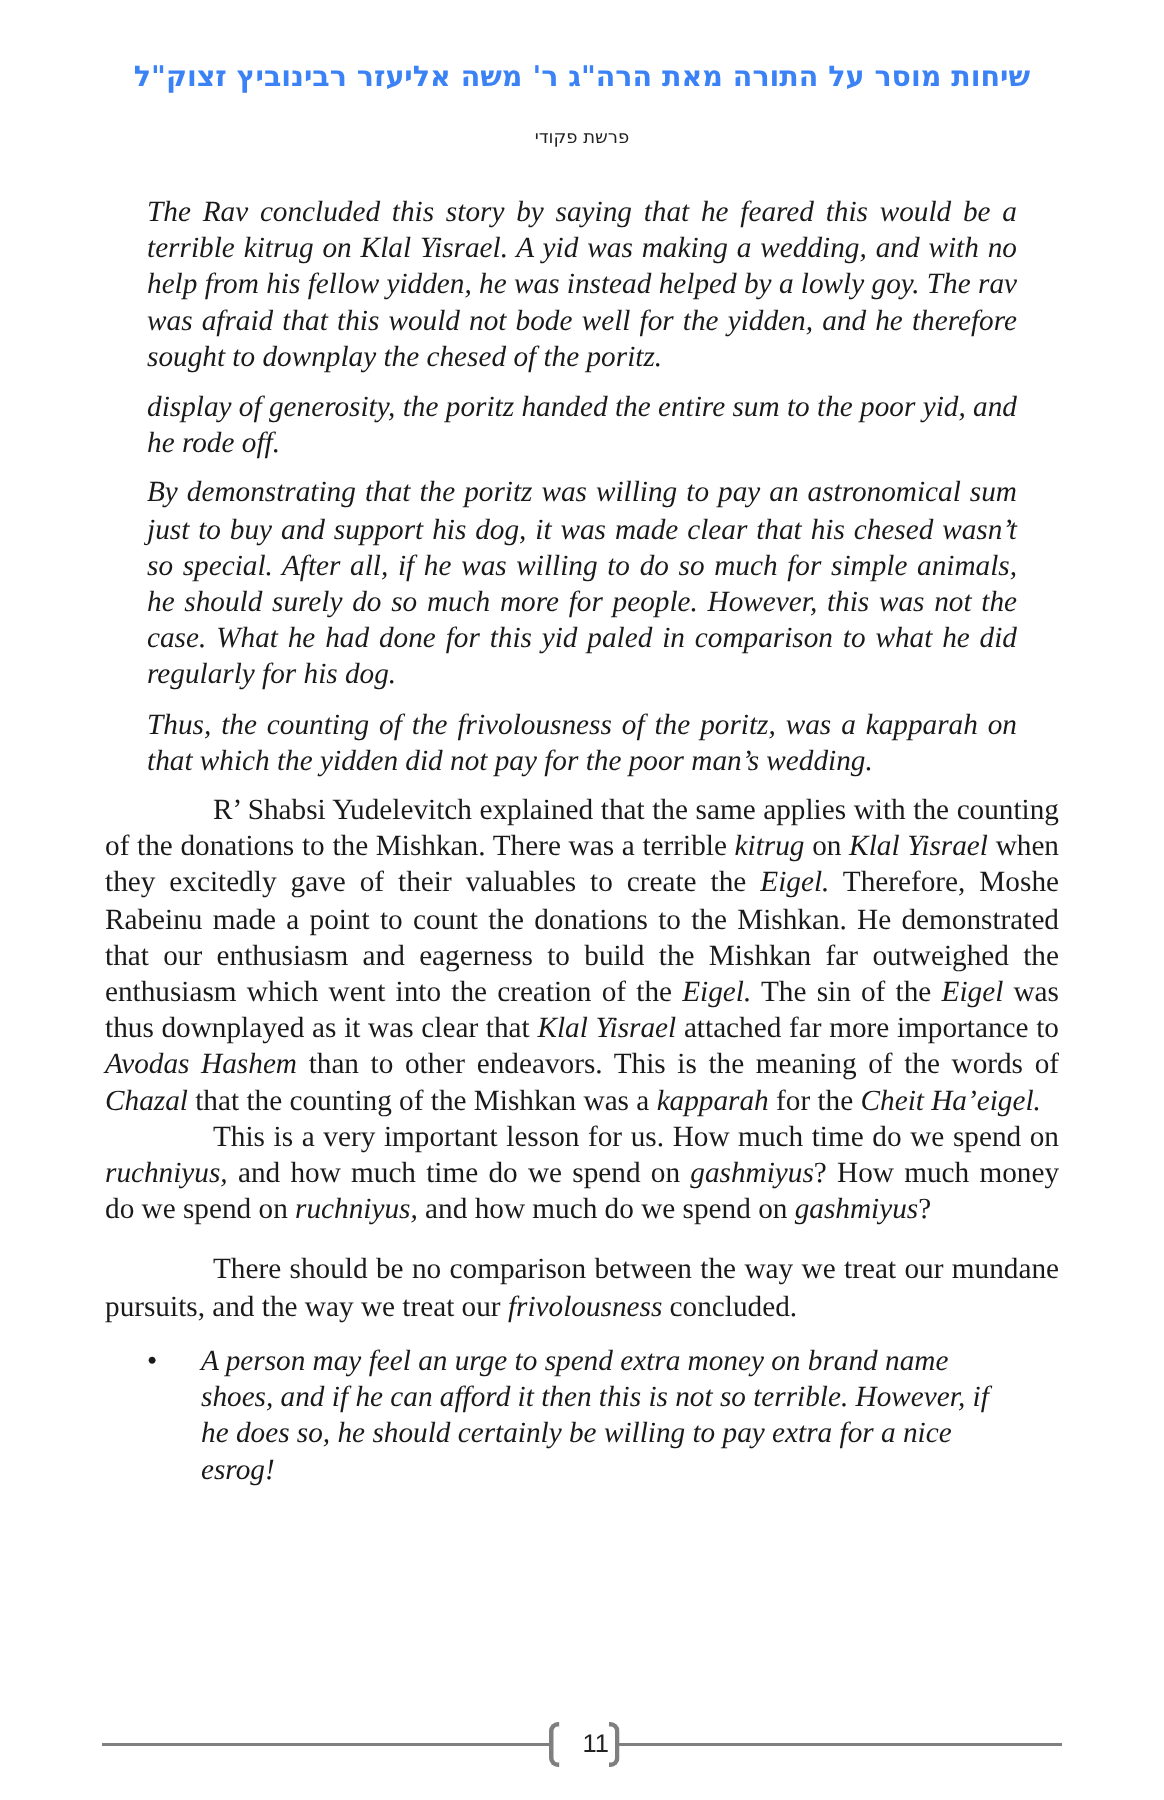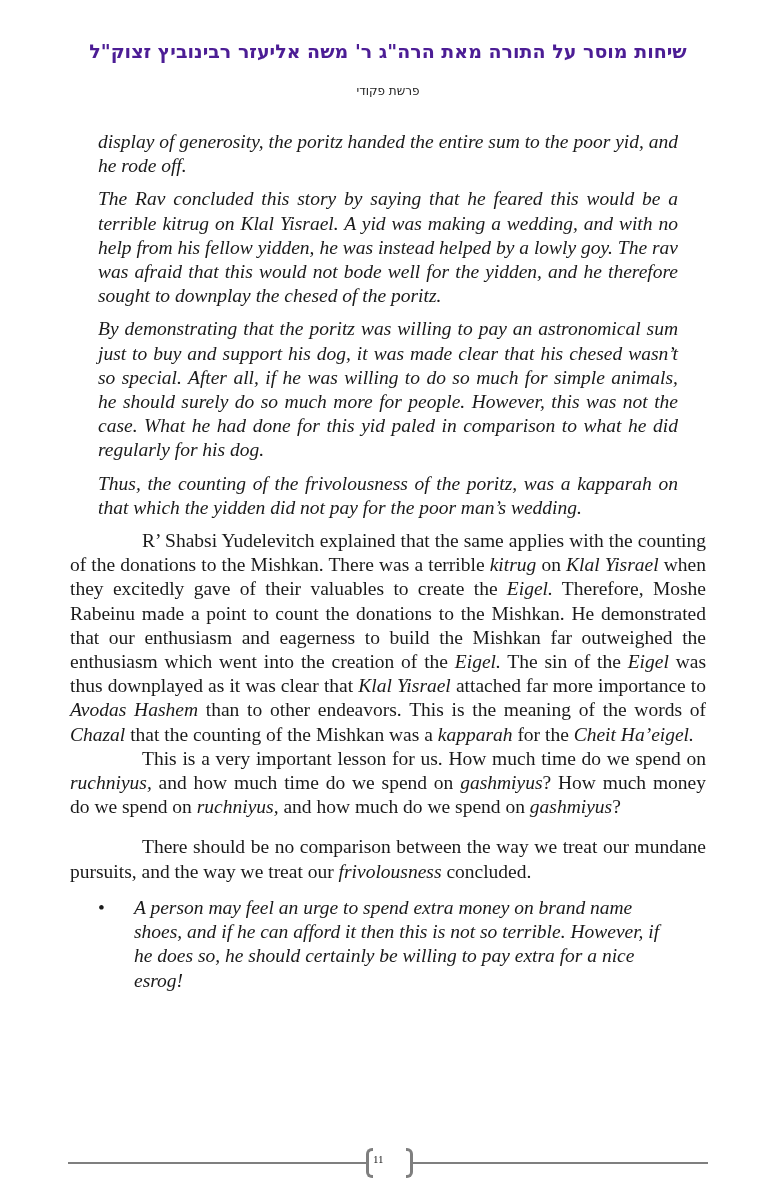--- a/index.html
+++ b/index.html
@@ -1,21 +1,21 @@
 <!DOCTYPE html>
 <html><head>
   <meta charset="utf-8">
   <style>
     html, body { margin: 0; padding: 0; background: #ffffff; }
     body { width: 776px; height: 1200px; position: relative; overflow: hidden; color: #1a1a1a; }
     .page { position: absolute; left: 0; top: 0; width: 776px; height: 1200px; }
     .hdr-title {
       position: absolute; top: 40px; left: 60px; width: 656px;
       text-align: center; direction: rtl;
-      font-family: "DejaVu Sans", sans-serif; font-weight: bold; font-size: 19px; color: #4c1d95;
+      font-family: "DejaVu Sans", sans-serif; font-weight: bold; font-size: 19px; color: #3b82f6;
     }
     .hdr-sub {
       position: absolute; top: 84px; left: 60px; width: 656px;
       text-align: center; direction: rtl;
       font-family: "DejaVu Sans", sans-serif; font-size: 12px; color: #222;
     }
     .body {
       position: absolute; top: 130px; left: 70px; width: 636px;
       font-family: "Liberation Serif", serif; font-size: 19.5px; line-height: 24.2px;
       text-align: justify;
@@ -37,36 +37,36 @@
     }
     .footer-line-left { position: absolute; left: 0; top: 16px; width: 298px; height: 2px; background: #7f7f7f; }
     .footer-line-right { position: absolute; right: 0; top: 16px; width: 296px; height: 2px; background: #7f7f7f; }
     .bracket {
       position: absolute; top: 2px; width: 7px; height: 30px;
       border: 3px solid #7f7f7f; box-sizing: border-box;
     }
     .bracket-left { left: 298px; border-right: none; border-radius: 6px 0 0 6px; }
     .bracket-right { left: 338px; border-left: none; border-radius: 0 6px 6px 0; }
     .page-num {
-      position: absolute; left: 305px; top: 7px; width: 33px; text-align: left;
-      font-family: Liberation Serif, serif; font-size: 11px; color: #222;
+      position: absolute; left: 305px; top: 7px; width: 33px; text-align: right;
+      font-family: Liberation Sans, sans-serif; font-size: 17px; color: #222;
     }
   </style>
 </head>
 <body>
 
 <div class="page">
 
   <div class="hdr-title">שיחות מוסר על התורה מאת הרה"ג ר' משה אליעזר רבינוביץ זצוק"ל</div>
   <div class="hdr-sub">פרשת פקודי</div>
 
   <div class="body">
 
+    <p class="quote">The Rav concluded this story by saying that he feared this would be a terrible kitrug on Klal Yisrael. A yid was making a wedding, and with no help from his fellow yidden, he was instead helped by a lowly goy. The rav was afraid that this would not bode well for the yidden, and he therefore sought to downplay the chesed of the poritz.</p>
     <p class="quote">display of generosity, the poritz handed the entire sum to the poor yid, and he rode off.</p>
-    <p class="quote">The Rav concluded this story by saying that he feared this would be a terrible kitrug on Klal Yisrael. A yid was making a wedding, and with no help from his fellow yidden, he was instead helped by a lowly goy. The rav was afraid that this would not bode well for the yidden, and he therefore sought to downplay the chesed of the poritz.</p>
     <p class="quote">By demonstrating that the poritz was willing to pay an astronomical sum just to buy and support his dog, it was made clear that his chesed wasn’t so special. After all, if he was willing to do so much for simple animals, he should surely do so much more for people. However, this was not the case. What he had done for this yid paled in comparison to what he did regularly for his dog.</p>
     <p class="quote">Thus, the counting of the frivolousness of the poritz, was a kapparah on that which the yidden did not pay for the poor man’s wedding.</p>
 
     <p class="para"><span>R’ Shabsi Yudelevitch explained that the same applies with the counting of the donations to the Mishkan. There was a terrible </span><i>kitrug</i><span> on </span><i>Klal Yisrael</i><span> when they excitedly gave of their valuables to create the </span><i>Eigel.</i><span> Therefore, Moshe Rabeinu made a point to count the donations to the Mishkan. He demonstrated that our enthusiasm and eagerness to build the Mishkan far outweighed the enthusiasm which went into the creation of the </span><i>Eigel.</i><span> The sin of the </span><i>Eigel</i><span> was thus downplayed as it was clear that </span><i>Klal Yisrael</i><span> attached far more importance to </span><i>Avodas Hashem</i><span> than to other endeavors. This is the meaning of the words of </span><i>Chazal</i><span> that the counting of the Mishkan was a </span><i>kapparah</i><span> for the </span><i>Cheit Ha’eigel.</i></p>
 
 
     <p class="para gap"><span>This is a very important lesson for us. How much time do we spend on </span><i>ruchniyus,</i><span> and how much time do we spend on </span><i>gashmiyus</i><span>? How much money do we spend on </span><i>ruchniyus,</i><span> and how much do we spend on </span><i>gashmiyus</i><span>?</span></p>
 
     <p class="para"><span>There should be no comparison between the way we treat our mundane pursuits, and the way we treat our </span><i>frivolousness</i><span> concluded.</span></p>
 

